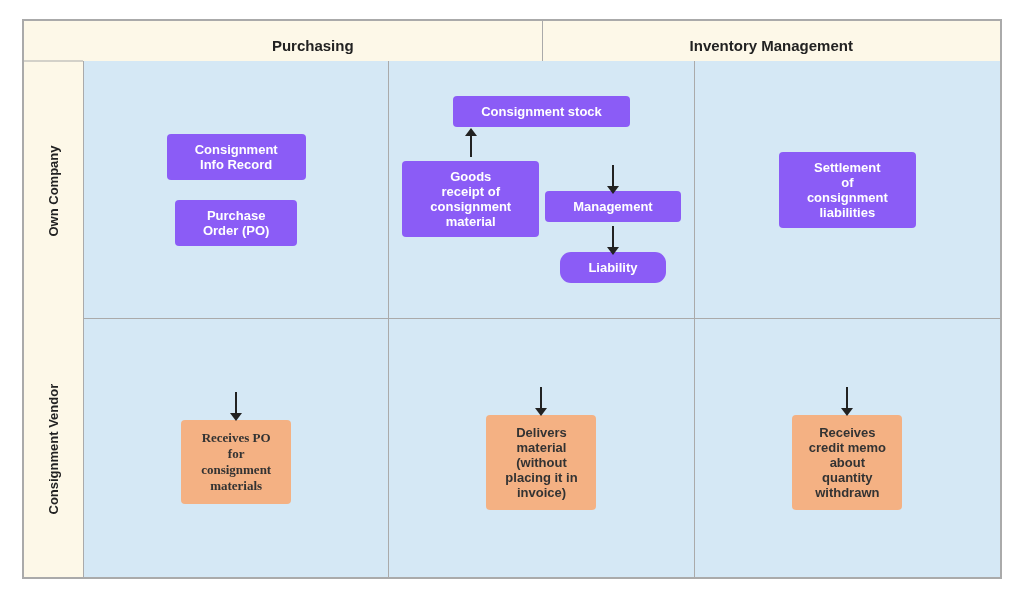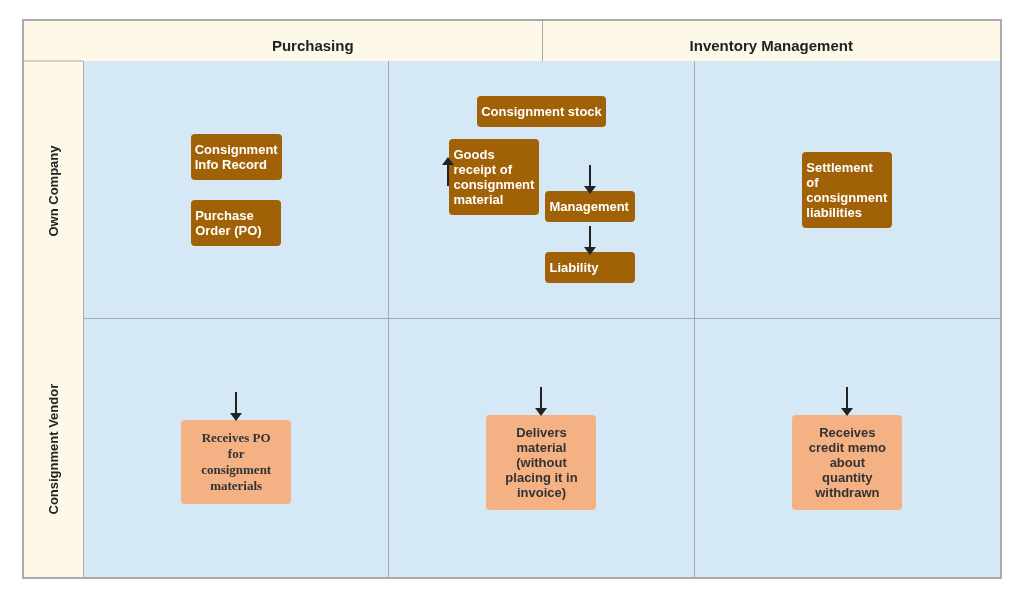--- a/index.html
+++ b/index.html
@@ -101,25 +101,25 @@
       background: #d5e8f5;
     }
 
     
     .cell-bottom {
       background: #d5e8f5;
     }
 
     
     .blue-box {
-      background: #a16207;
+      background: #8b5cf6;
       color: #fff;
       border-radius: 4px;
-      padding: 8px 4px;
-      text-align: left;
+      padding: 8px 28px;
+      text-align: center;
       font-size: 13px;
       font-weight: bold;
       min-width: 90px;
     }
 
     
     .salmon-box {
       background: #f4b183;
       color: #333;
       border-radius: 4px;
@@ -210,33 +210,33 @@
       <div class="blue-box">
         <span>Purchase<br>Order (PO)</span>
       </div>
     </div>
 
     <div class="cell cell-top inventory-top">
       <div class="blue-box">
         <span>Consignment stock</span>
       </div>
       <div style="display:flex; gap:6px; align-items:flex-start; margin-top:4px;">
-        <div style="display:flex; flex-direction:row; align-items:center;">
+        <div style="display:flex; flex-direction:column; align-items:center;">
           <div class="arrow-up"></div>
           <div class="blue-box" style="margin-top:4px;">
             <span>Goods<br>receipt of<br>consignment<br>material</span>
           </div>
         </div>
         <div style="display:flex; flex-direction:column; align-items:center; margin-top:30px;">
           <div class="arrow-down"></div>
           <div class="blue-box" style="margin-top:4px;">
             <span>Management</span>
           </div>
           <div class="arrow-down" style="margin-top:4px;"></div>
-          <div class="blue-box" style="margin-top:4px;">
+          <div class="blue-box" style="margin-top:4px;border-radius:11px;">
             <span>Liability</span>
           </div>
         </div>
       </div>
     </div>
 
     <div class="cell cell-top">
       <div class="blue-box">
         <span>Settlement<br>of<br>consignment<br>liabilities</span>
       </div>

